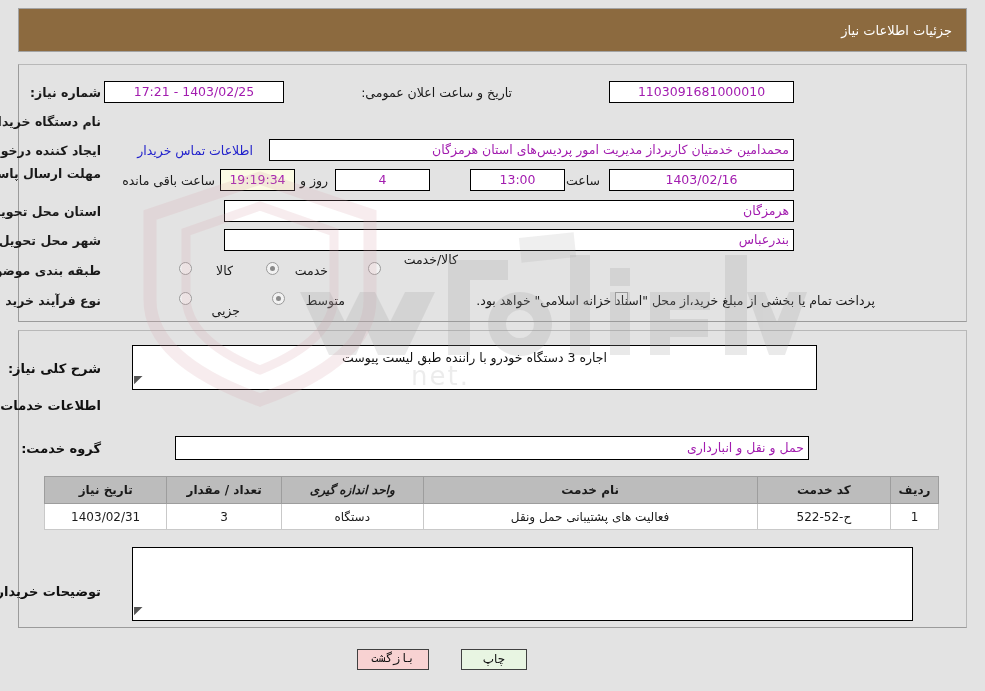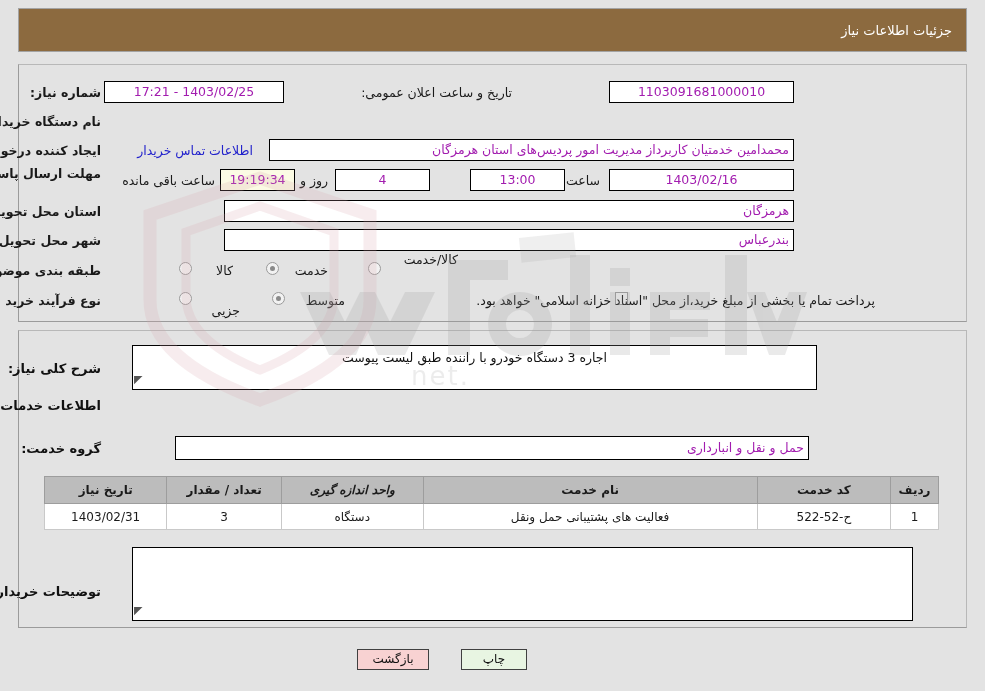--- a/index.html
+++ b/index.html
@@ -337,16 +337,16 @@
         <td>3</td>
         <td>1403/02/31</td>
       </tr>
     </tbody>
   </table>
 
   <div class="sect-head" style="right:884px; top:584px;">توضیحات خریدار:</div>
   <div class="textarea" style="right:72px; top:547px; width:781px; height:74px;"></div>
   <div class="resize-grip" style="right:843px; top:606px;">◥</div>
 
-  <div class="btn" id="btn-back" style="right:556px; top:649px; width:72px;">بازگشت</div>
+  <div class="btn" id="btn-back" style="right:556px; top:649px; width:72px;font-family:Liberation Mono, monospace;">بازگشت</div>
   <div class="btn" id="btn-print" style="right:458px; top:649px; width:66px;">چاپ</div>
 
 </div>
 
 </body></html>

